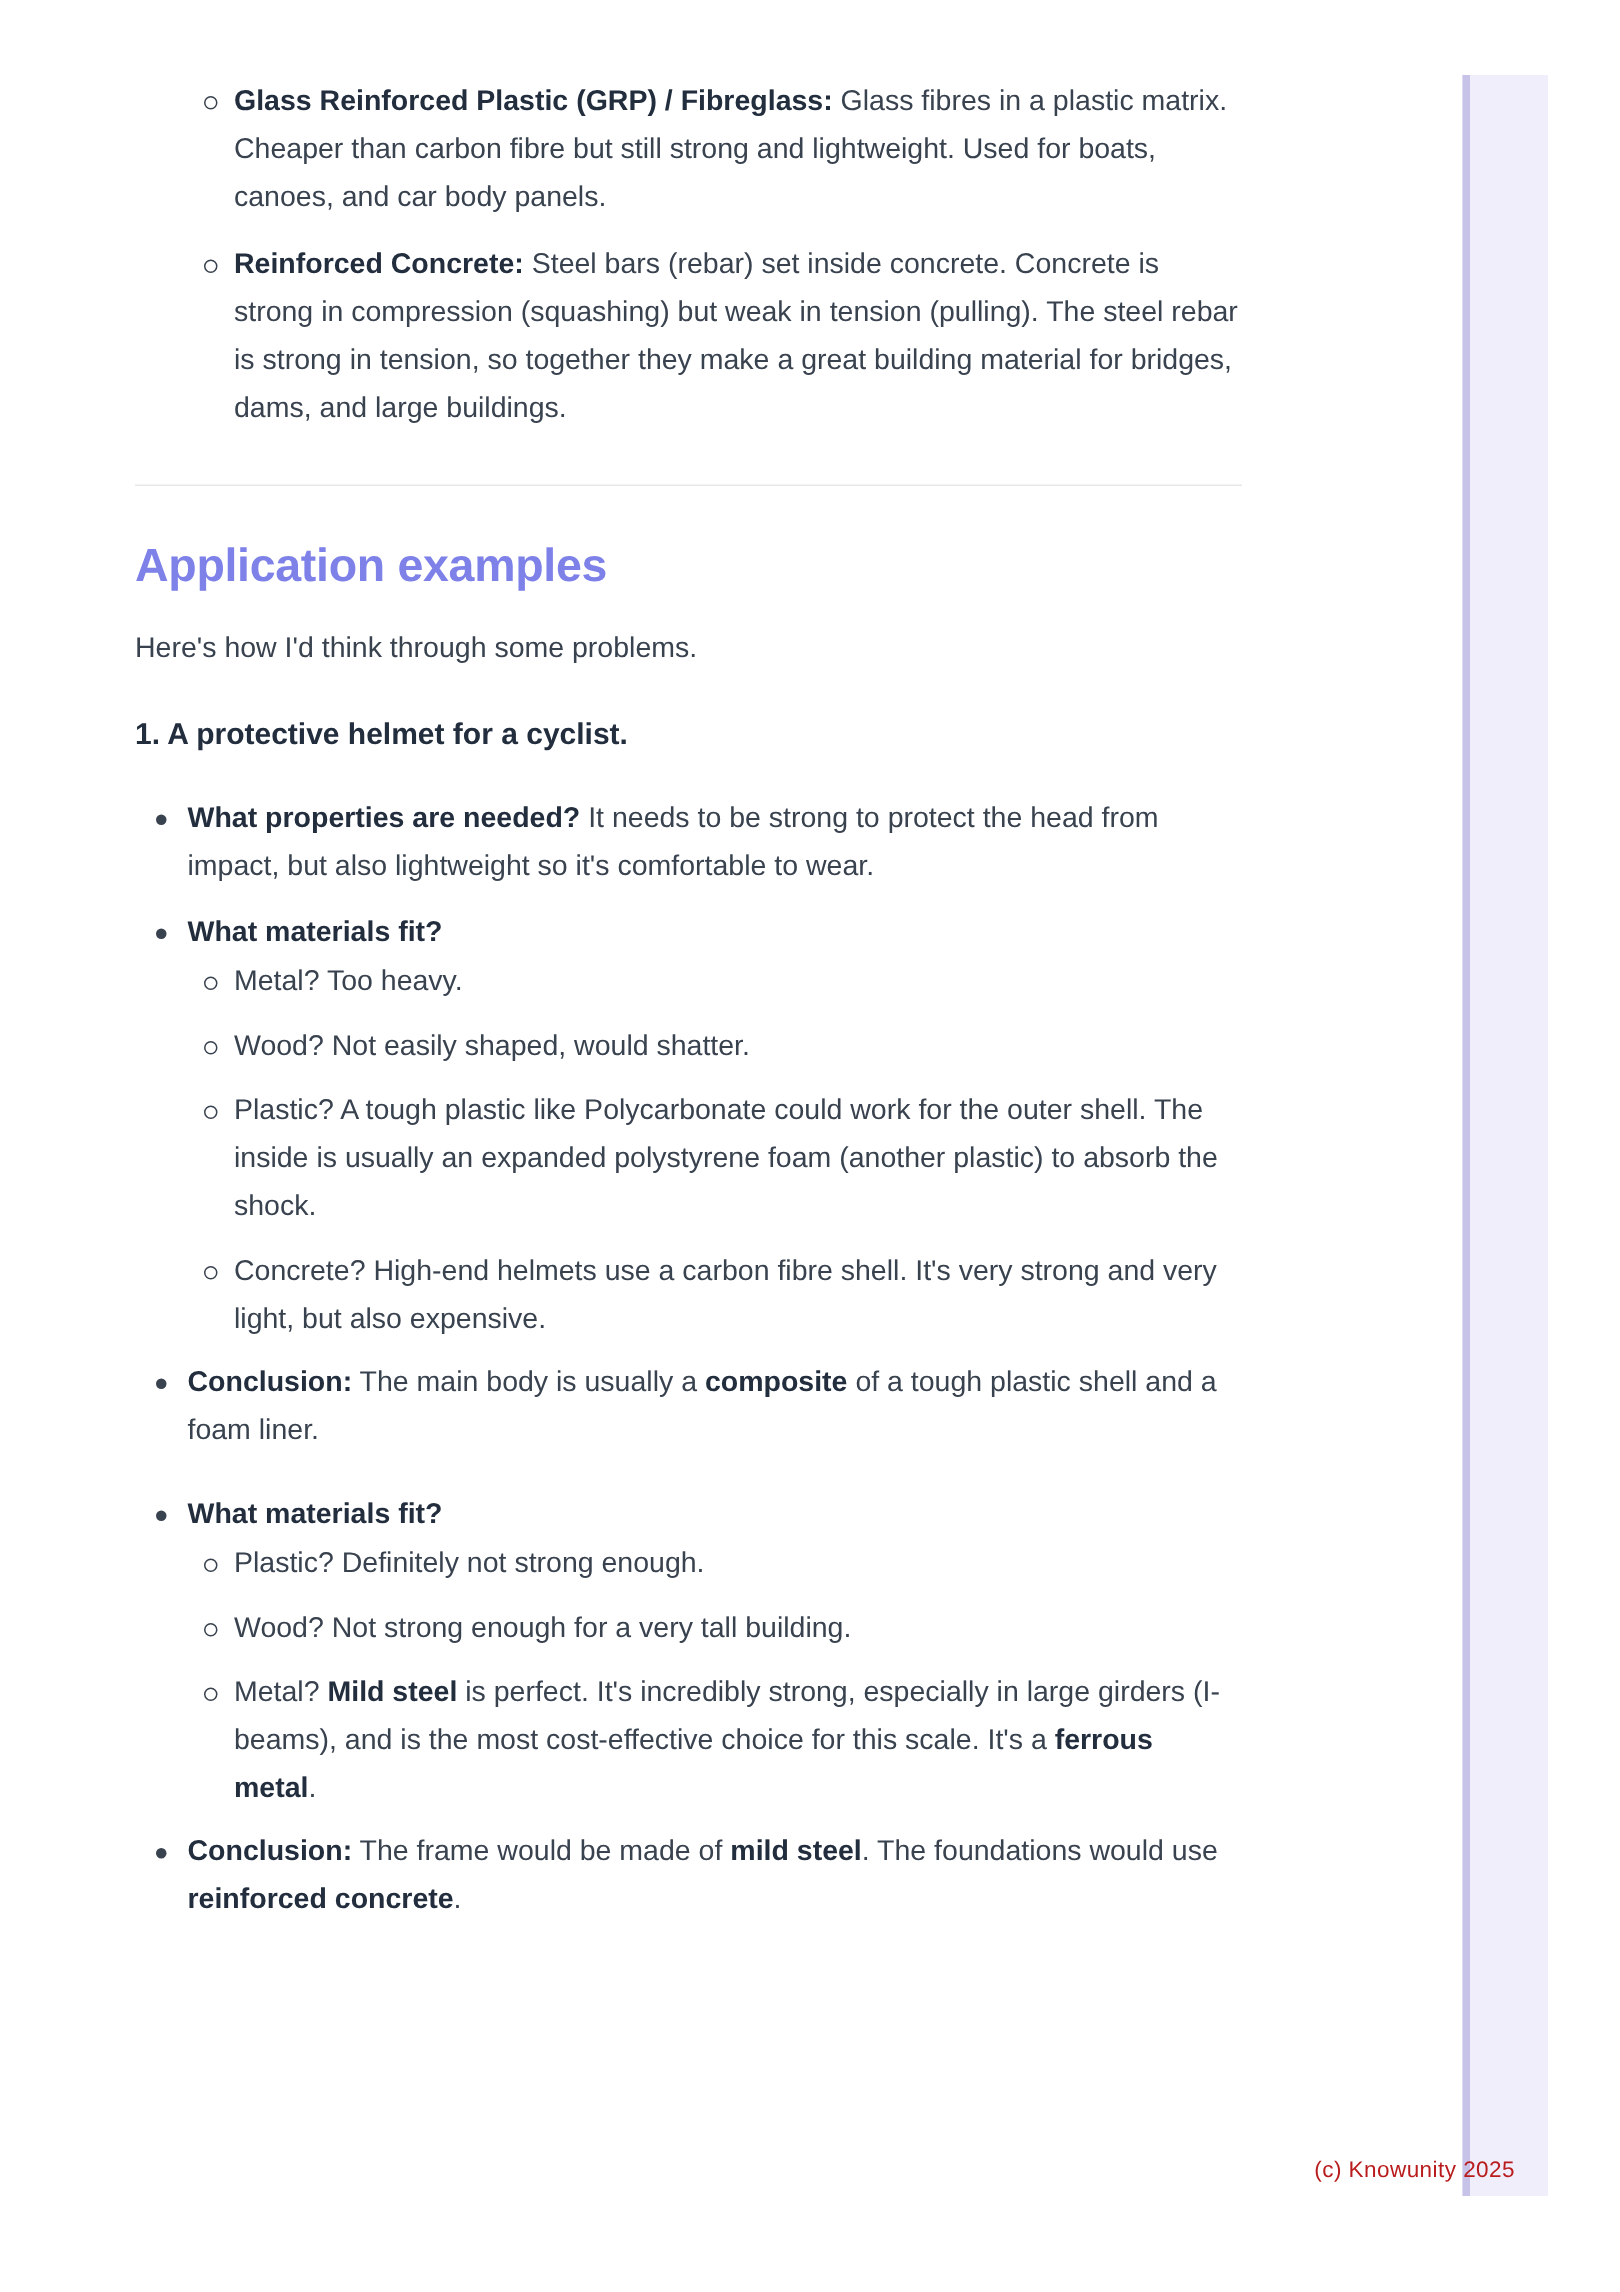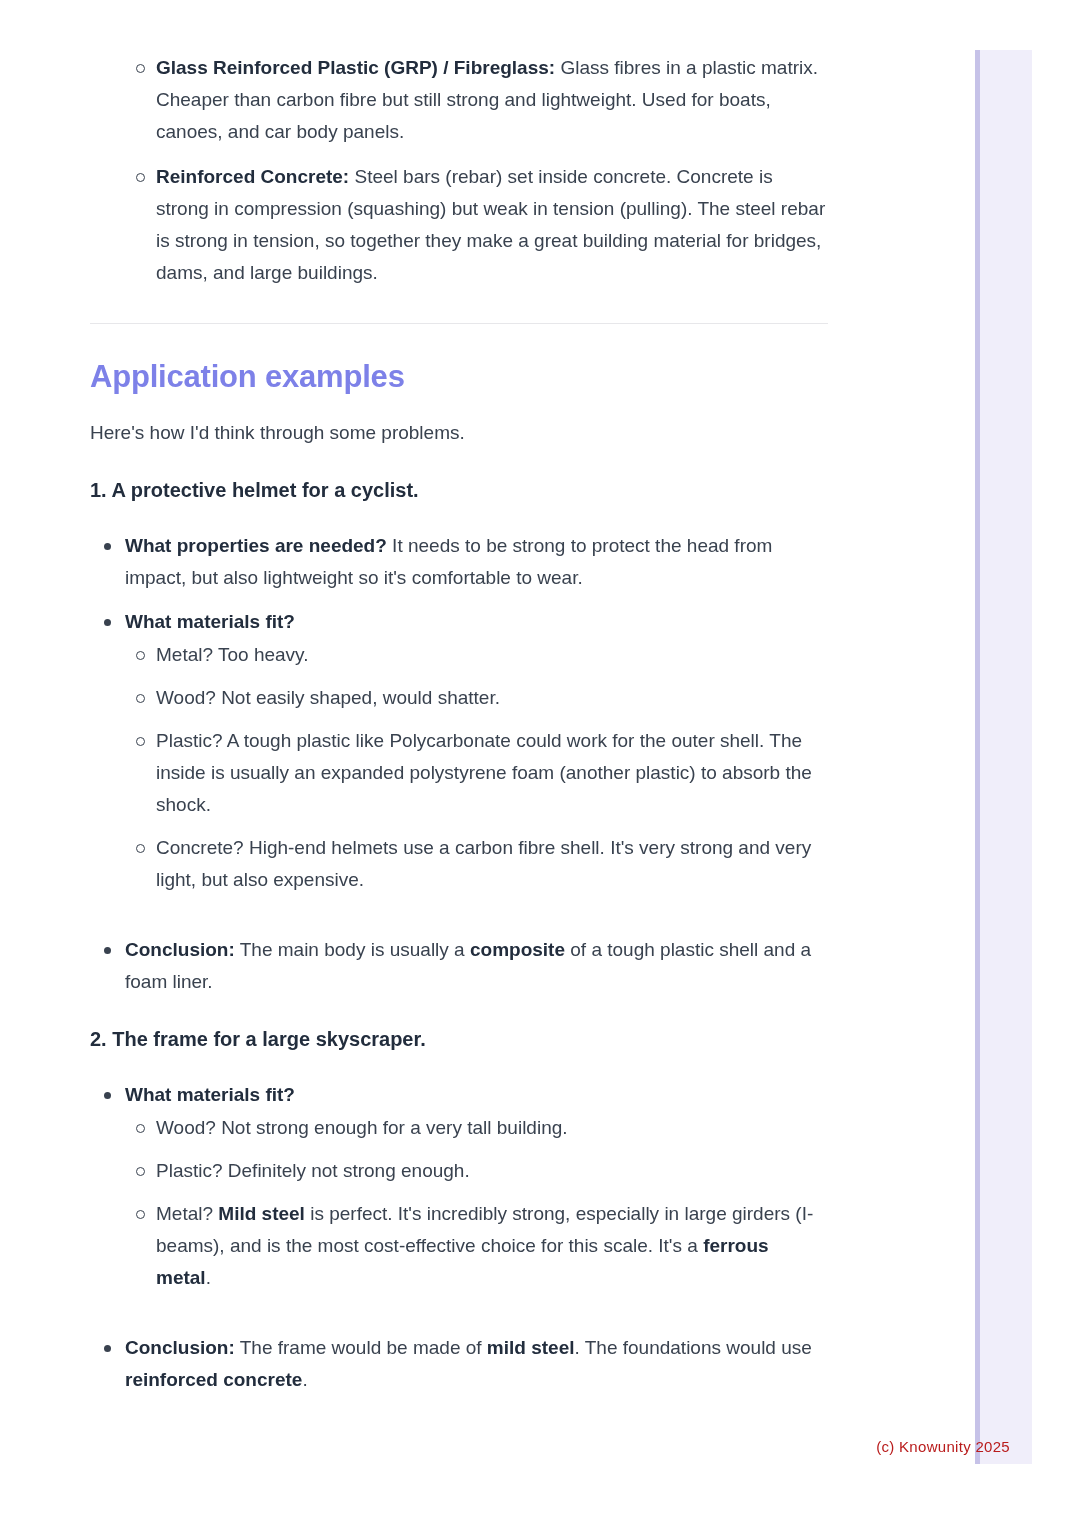--- a/index.html
+++ b/index.html
@@ -79,21 +79,21 @@
   .disc-list > li { position: relative; padding-left: 35px; }
   .disc-list > li + li { margin-top: 12px; }
   .disc-list > li::before {
     content: "";
     position: absolute;
     left: 14px; top: 13px;
     width: 7px; height: 7px;
     border-radius: 50%;
     background: #39424f;
   }
-  .disc-list > li.conclusion { margin-top: 38px; }
+  .disc-list > li.conclusion { margin-top: 10px; }
 
   
   .nested-list { margin-top: 1px; }
   .nested-list > li { position: relative; padding-left: 31px; }
   .nested-list > li + li { margin-top: 11px; }
   .nested-list > li::before {
     content: "";
     position: absolute;
     left: 11px; top: 12px;
     width: 7px; height: 7px;
@@ -141,27 +141,26 @@
         <ul class="nested-list">
           <li><span class="i">Metal?</span><span> Too heavy.</span></li>
           <li><span class="i">Wood?</span><span> Not easily shaped, would shatter.</span></li>
           <li><span class="i">Plastic?</span><span> A tough plastic like Polycarbonate could work for the outer shell. The inside is usually an expanded polystyrene foam (another plastic) to absorb the shock.</span></li>
           <li><span class="i">Concrete?</span><span> High-end helmets use a carbon fibre shell. It's very strong and very light, but also expensive.</span></li>
         </ul>
       </li>
       <li class="conclusion"><span class="b">Conclusion:</span><span> The main body is usually a </span><span class="b">composite</span><span> of a tough plastic shell and a foam liner.</span></li>
     </ul>
 
-    <h3 class="example-title">2. The frame for a large skyscraper.</h3>
 
     <ul class="disc-list">
       <li><span class="b">What materials fit?</span>
         <ul class="nested-list">
+          <li><span class="i">Plastic?</span><span> Definitely not strong enough.</span></li>
           <li><span class="i">Wood?</span><span> Not strong enough for a very tall building.</span></li>
-          <li><span class="i">Plastic?</span><span> Definitely not strong enough.</span></li>
           <li><span class="i">Metal?</span><span> </span><span class="b">Mild steel</span><span> is perfect. It's incredibly strong, especially in large girders (I-beams), and is the most cost-effective choice for this scale. It's a </span><span class="b">ferrous metal</span><span>.</span></li>
         </ul>
       </li>
       <li class="conclusion"><span class="b">Conclusion:</span><span> The frame would be made of </span><span class="b">mild steel</span><span>. The foundations would use </span><span class="b">reinforced concrete</span><span>.</span></li>
     </ul>
 
   </div>
 
   <div class="copyright">(c) Knowunity 2025</div>
 

